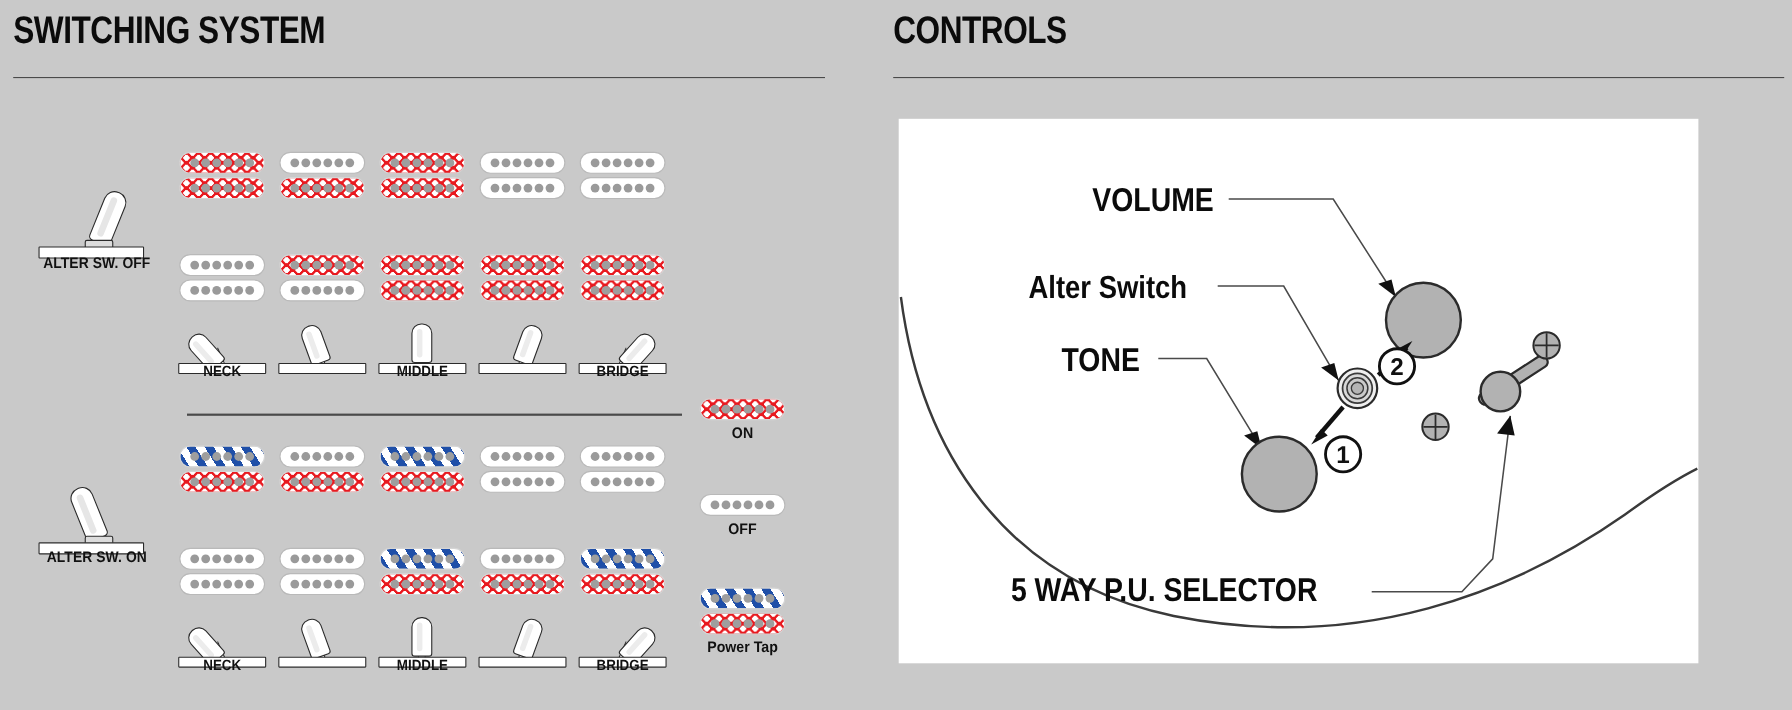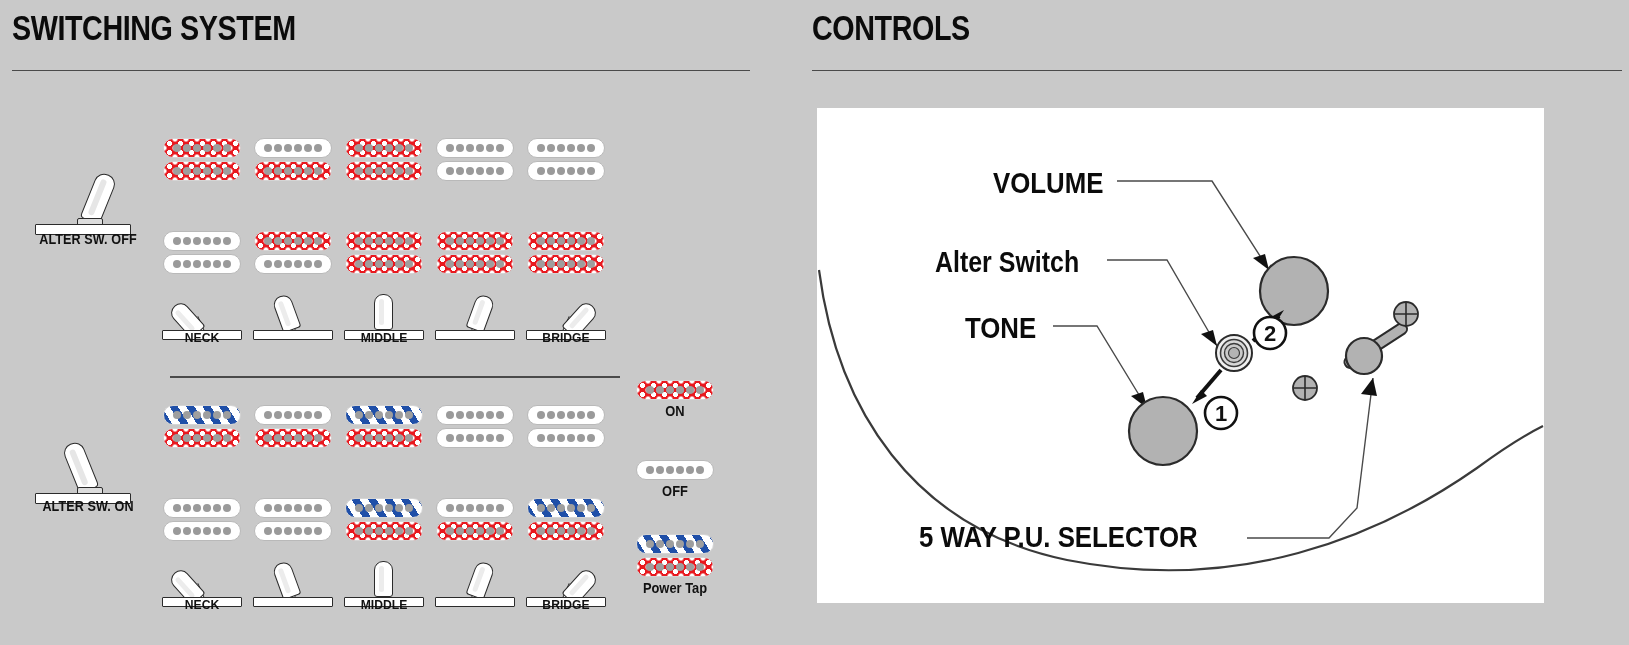--- a/index.html
+++ b/index.html
@@ -676,36 +676,36 @@
         <div class="stem"></div>
         <div class="knob"></div>
         <div class="plate"></div>
       </div>
       <div class="pos-label" style="left: 521px; top: 597px;">BRIDGE</div>
     </div>
 
   <div class="mid-rule" style="left:170px; top:376px; width:450px;"></div>
 
   <div id="legend-host">
-      <div class="legend-item" style="left: 630px; top: 380px;">
+      <div class="legend-item" style="left: 630px; top: 362px;">
         <div class="pickup">
           <div class="coil red">
             <div class="poles">
               <i></i>
               <i></i>
               <i></i>
               <i></i>
               <i></i>
               <i></i>
             </div>
           </div>
         </div>
         <div class="lg-label">ON</div>
       </div>
-      <div class="legend-item" style="left: 630px; top: 460px;">
+      <div class="legend-item" style="left: 630px; top: 449px;">
         <div class="pickup">
           <div class="coil white">
             <div class="poles">
               <i></i>
               <i></i>
               <i></i>
               <i></i>
               <i></i>
               <i></i>
             </div>

